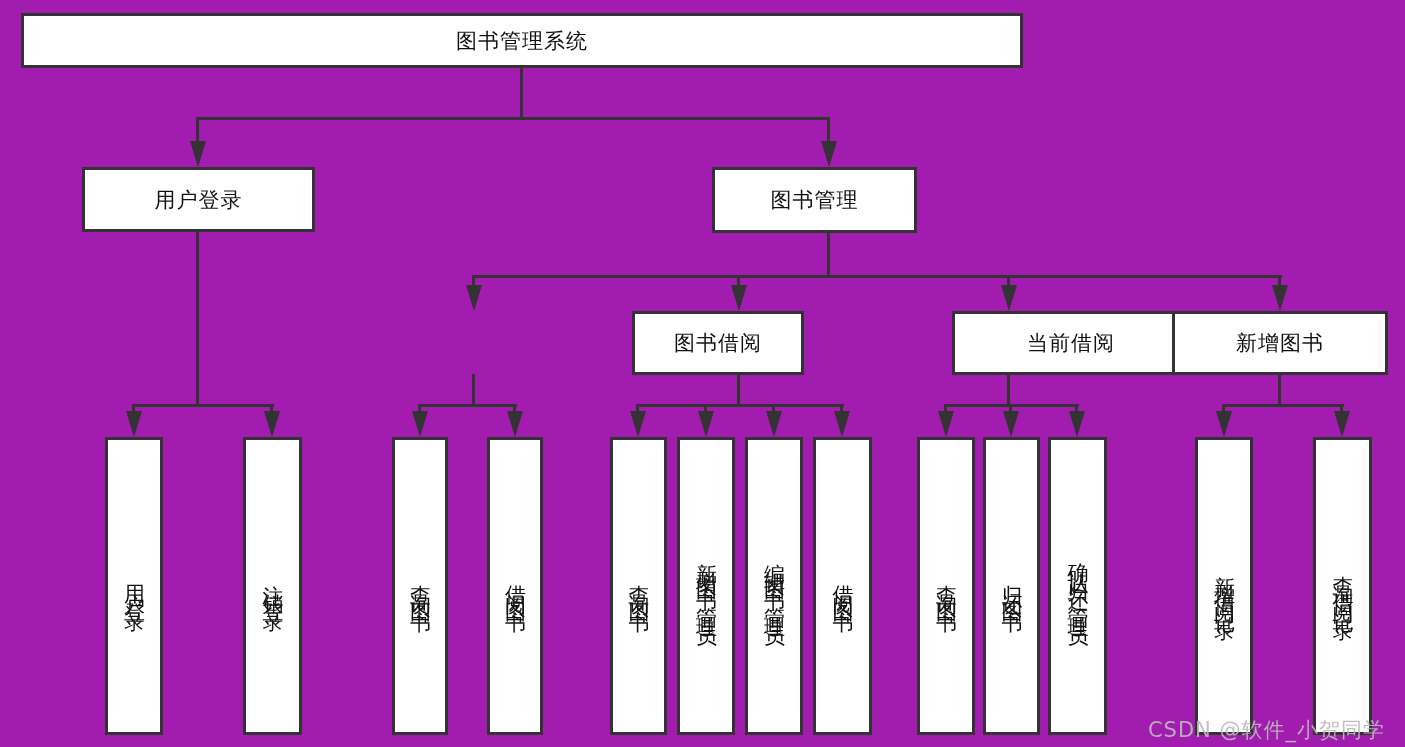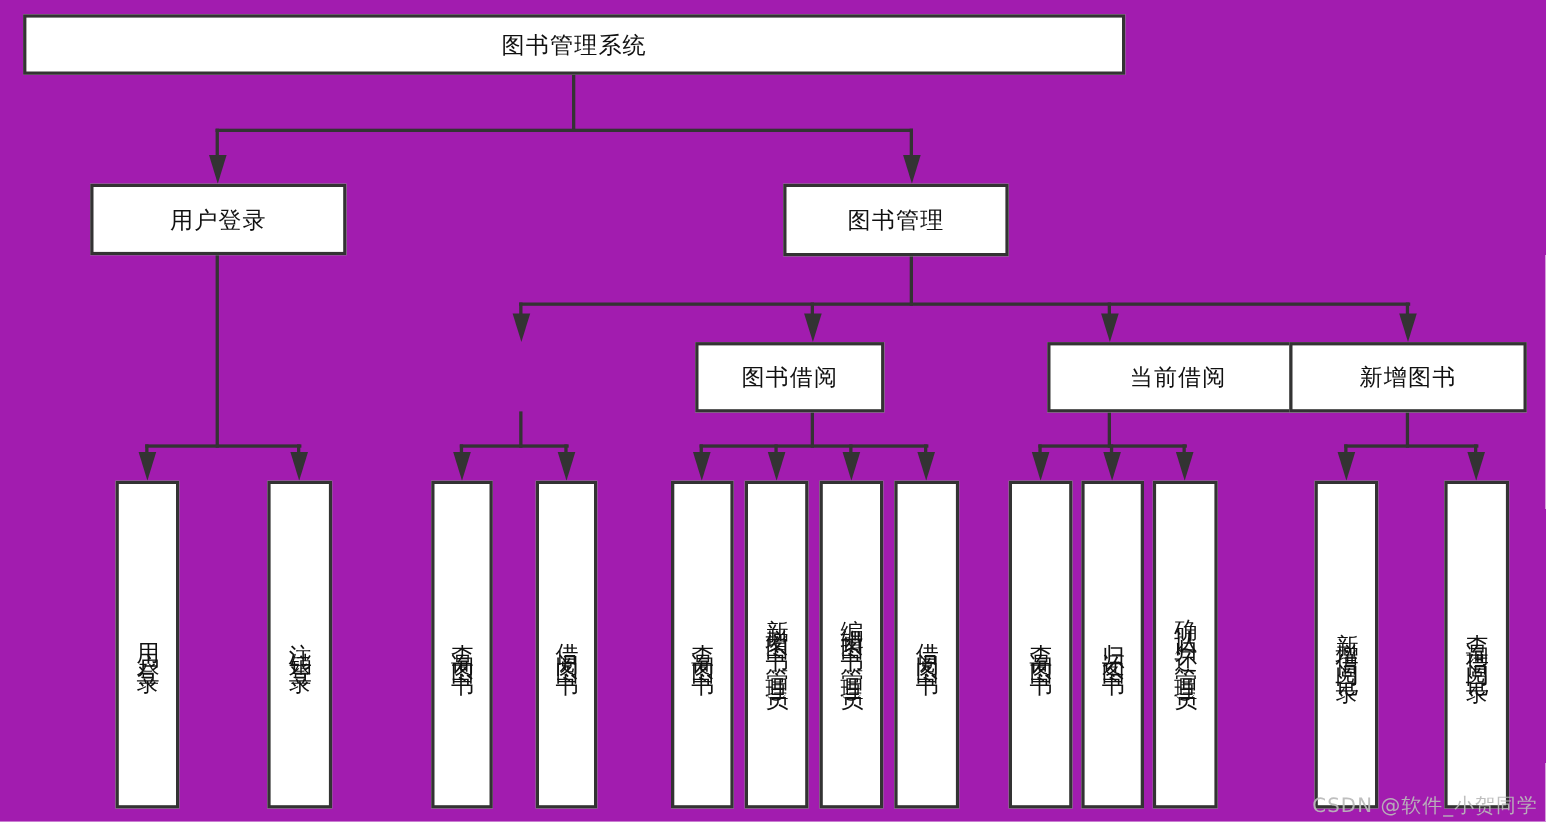--- a/index.html
+++ b/index.html
@@ -32,22 +32,22 @@
   .edge { position:absolute; background:#333333; }
   .arrowhead {
     position:absolute;
     width:0; height:0;
     border-left:8px solid transparent;
     border-right:8px solid transparent;
     border-top:26px solid #333333;
   }
   .watermark {
     position:absolute;
-    right:7px; bottom:3px;
-    font-size:18px;
+    right:20px; bottom:3px;
+    font-size:21px;
     color:rgba(186,186,186,0.92);
     letter-spacing:1px;
     z-index:5;
     white-space:nowrap;
   }
 </style>
 </head>
 <body>
 
 <div class="canvas">

